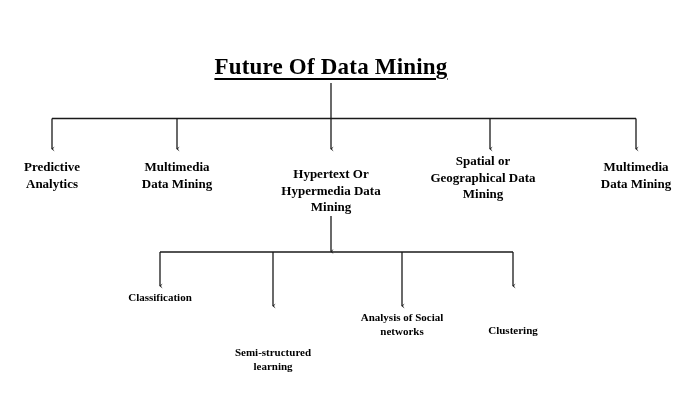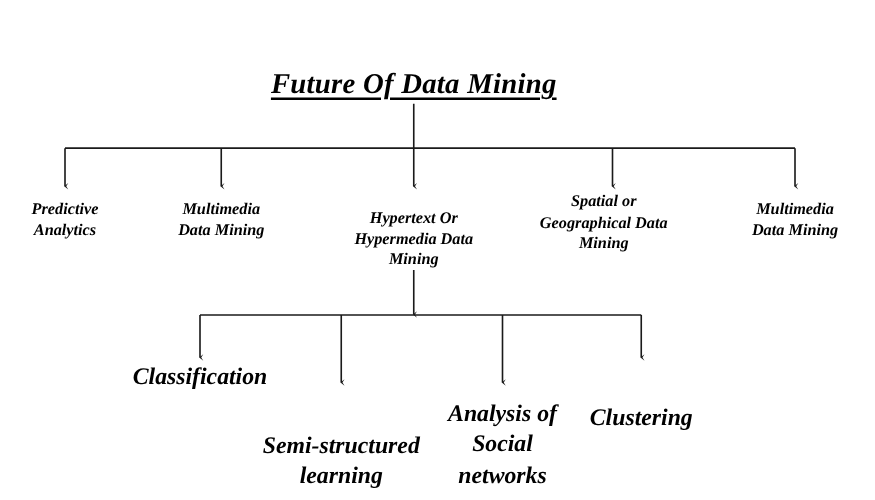--- a/index.html
+++ b/index.html
@@ -22,31 +22,30 @@
     width: 700px;
     height: 400px;
   }
   .node {
     position: absolute;
     font-weight: bold;
     color: #000000;
     text-align: center;
     line-height: 1.28;
     white-space: pre-line;
-    font-style: italic;
   }
   .node-title {
     font-size: 23px;
     letter-spacing: 0.2px;
     text-decoration: underline;
     text-underline-offset: 4px;
     text-decoration-thickness: 2px;
   }
   .node-l1 { font-size: 13px; }
-  .node-l2 { font-size: 19px; }
+  .node-l2 { font-size: 11px; }
 </style>
 </head>
 <body>
 
 <div id="diagram-root">
 
   <svg id="edge-layer" viewBox="0 0 700 400">
     <defs>
       <marker id="arrowhead" markerWidth="7" markerHeight="7" refX="3" refY="3.2" orient="auto" markerUnits="userSpaceOnUse">
         <path d="M0.4,0.6 L3,3.8 L5.6,0.6 L3,2.2 Z" fill="#1a1a1a"></path>
@@ -88,18 +87,18 @@
 Mining</div>
 
   <div class="node node-l1" style="left:578px; top:159px; width:116px;">Multimedia
 Data Mining</div>
 
   <div class="node node-l2" style="left:100px; top:290px; width:120px;">Classification</div>
 
   <div class="node node-l2" style="left:205px; top:310px; width:136px;margin-top:35px;">Semi-structured
 learning</div>
 
-  <div class="node node-l2" style="left:332px; top:320px; width:140px;">Analysis of Social
+  <div class="node node-l2" style="left:332px; top:310px; width:140px;">Analysis of Social
 networks</div>
 
   <div class="node node-l2" style="left:463px; top:290px; width:100px;margin-top:33px;">Clustering</div>
 
 </div>
 
 </body></html>

